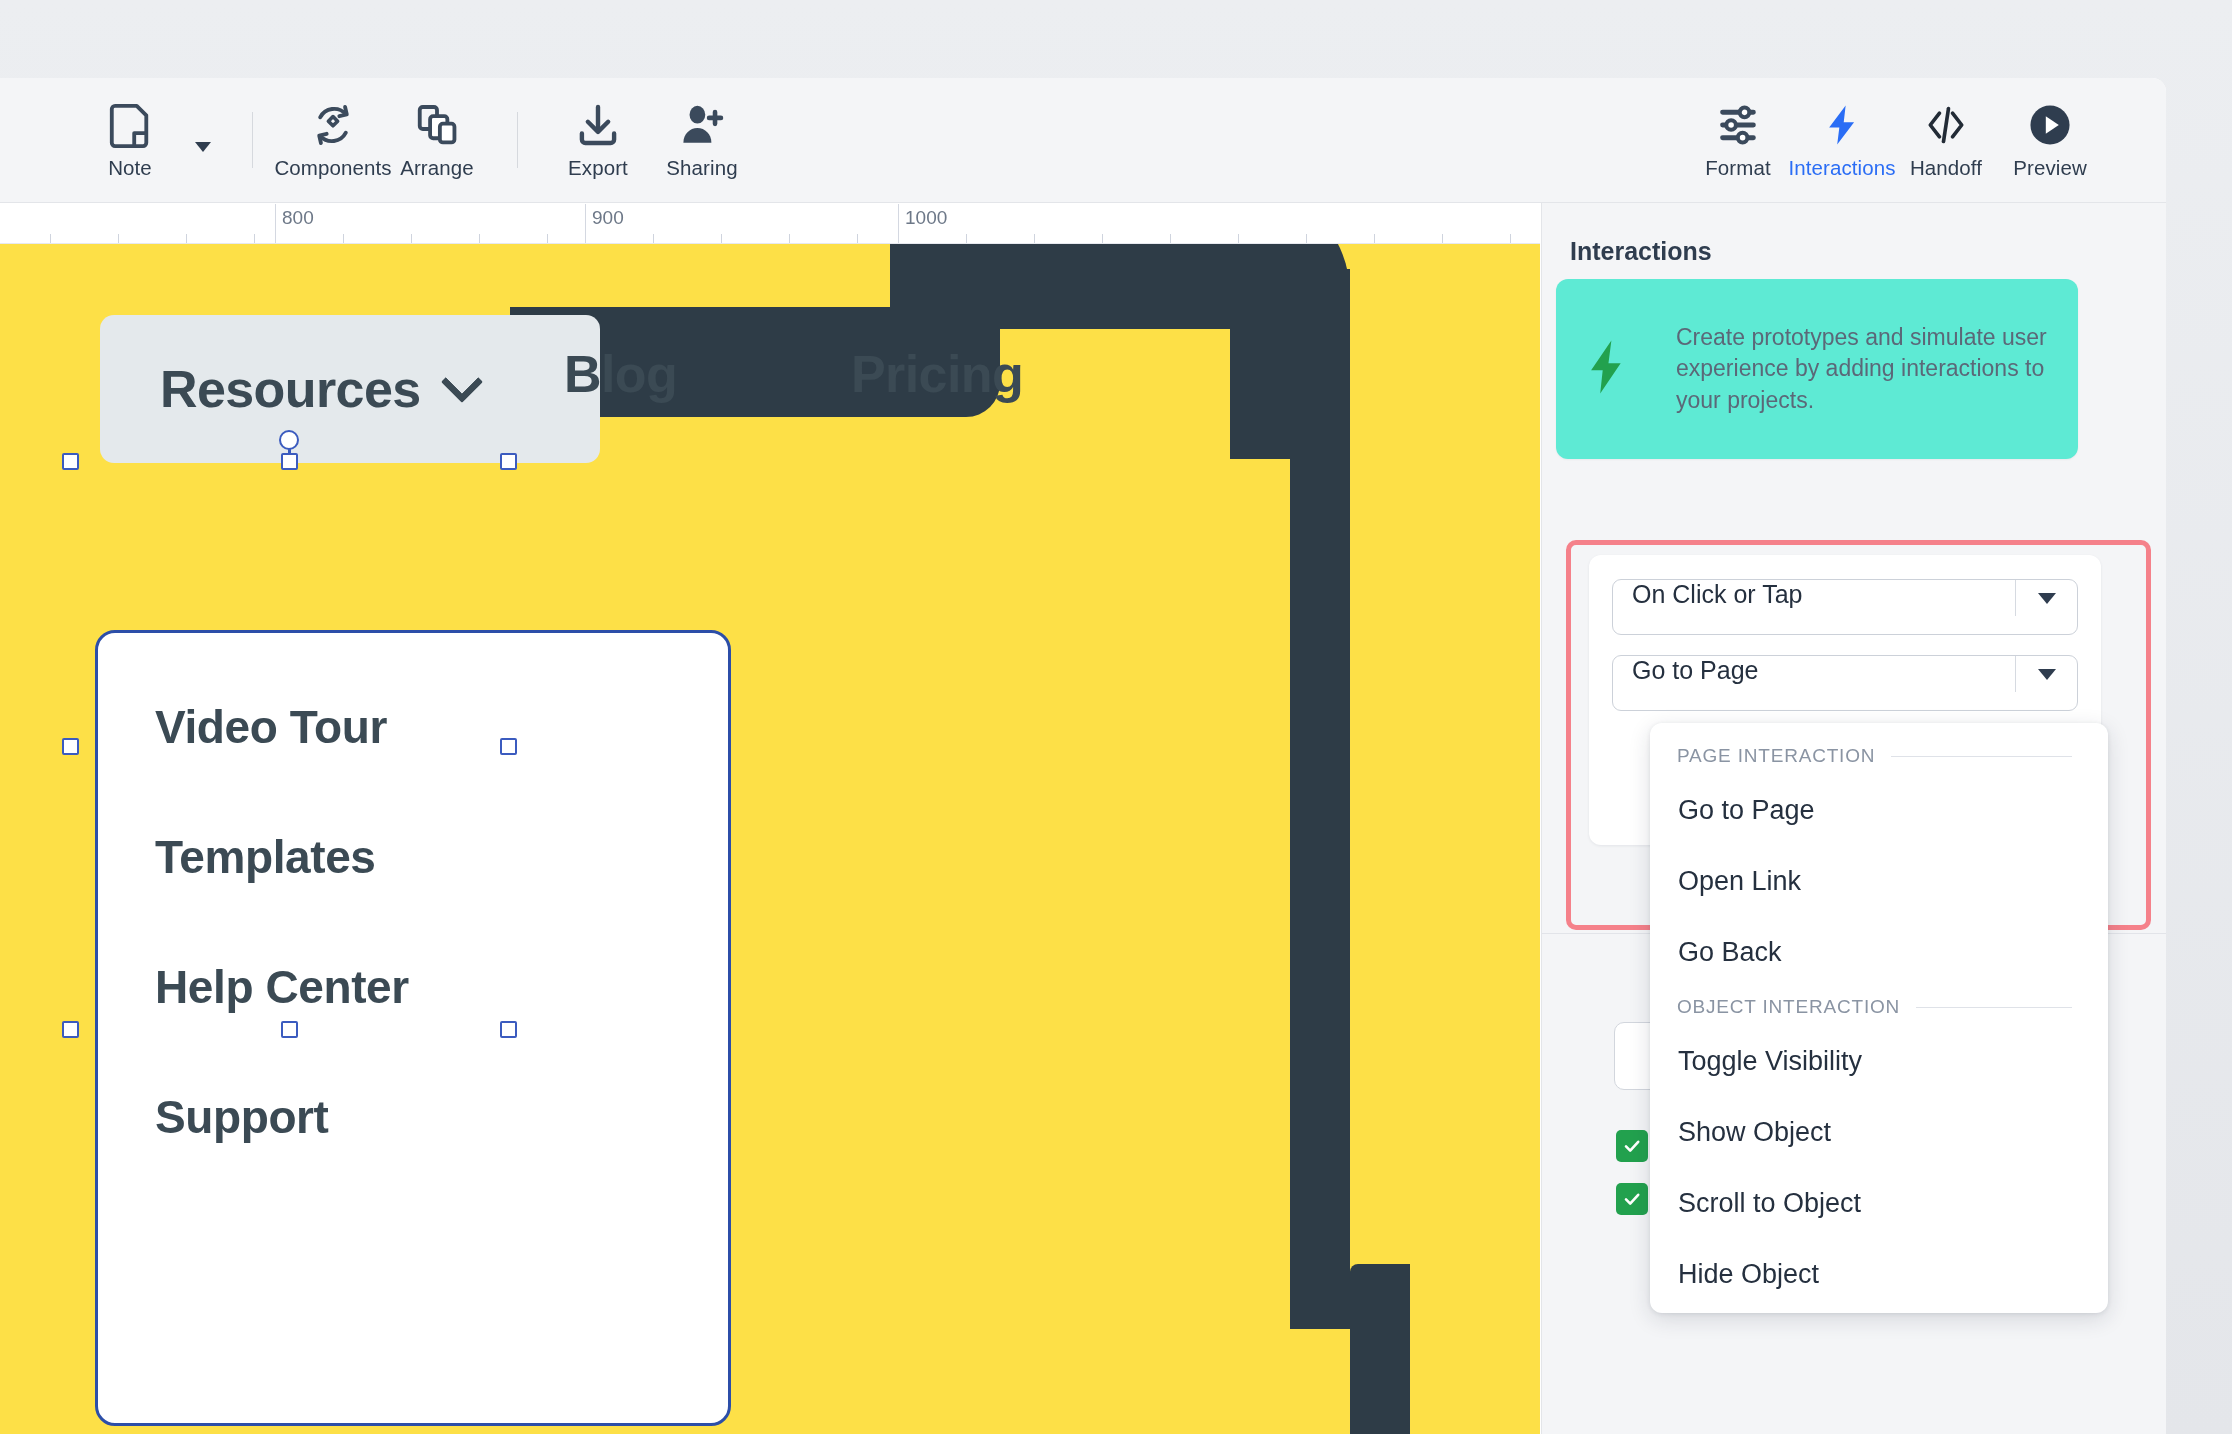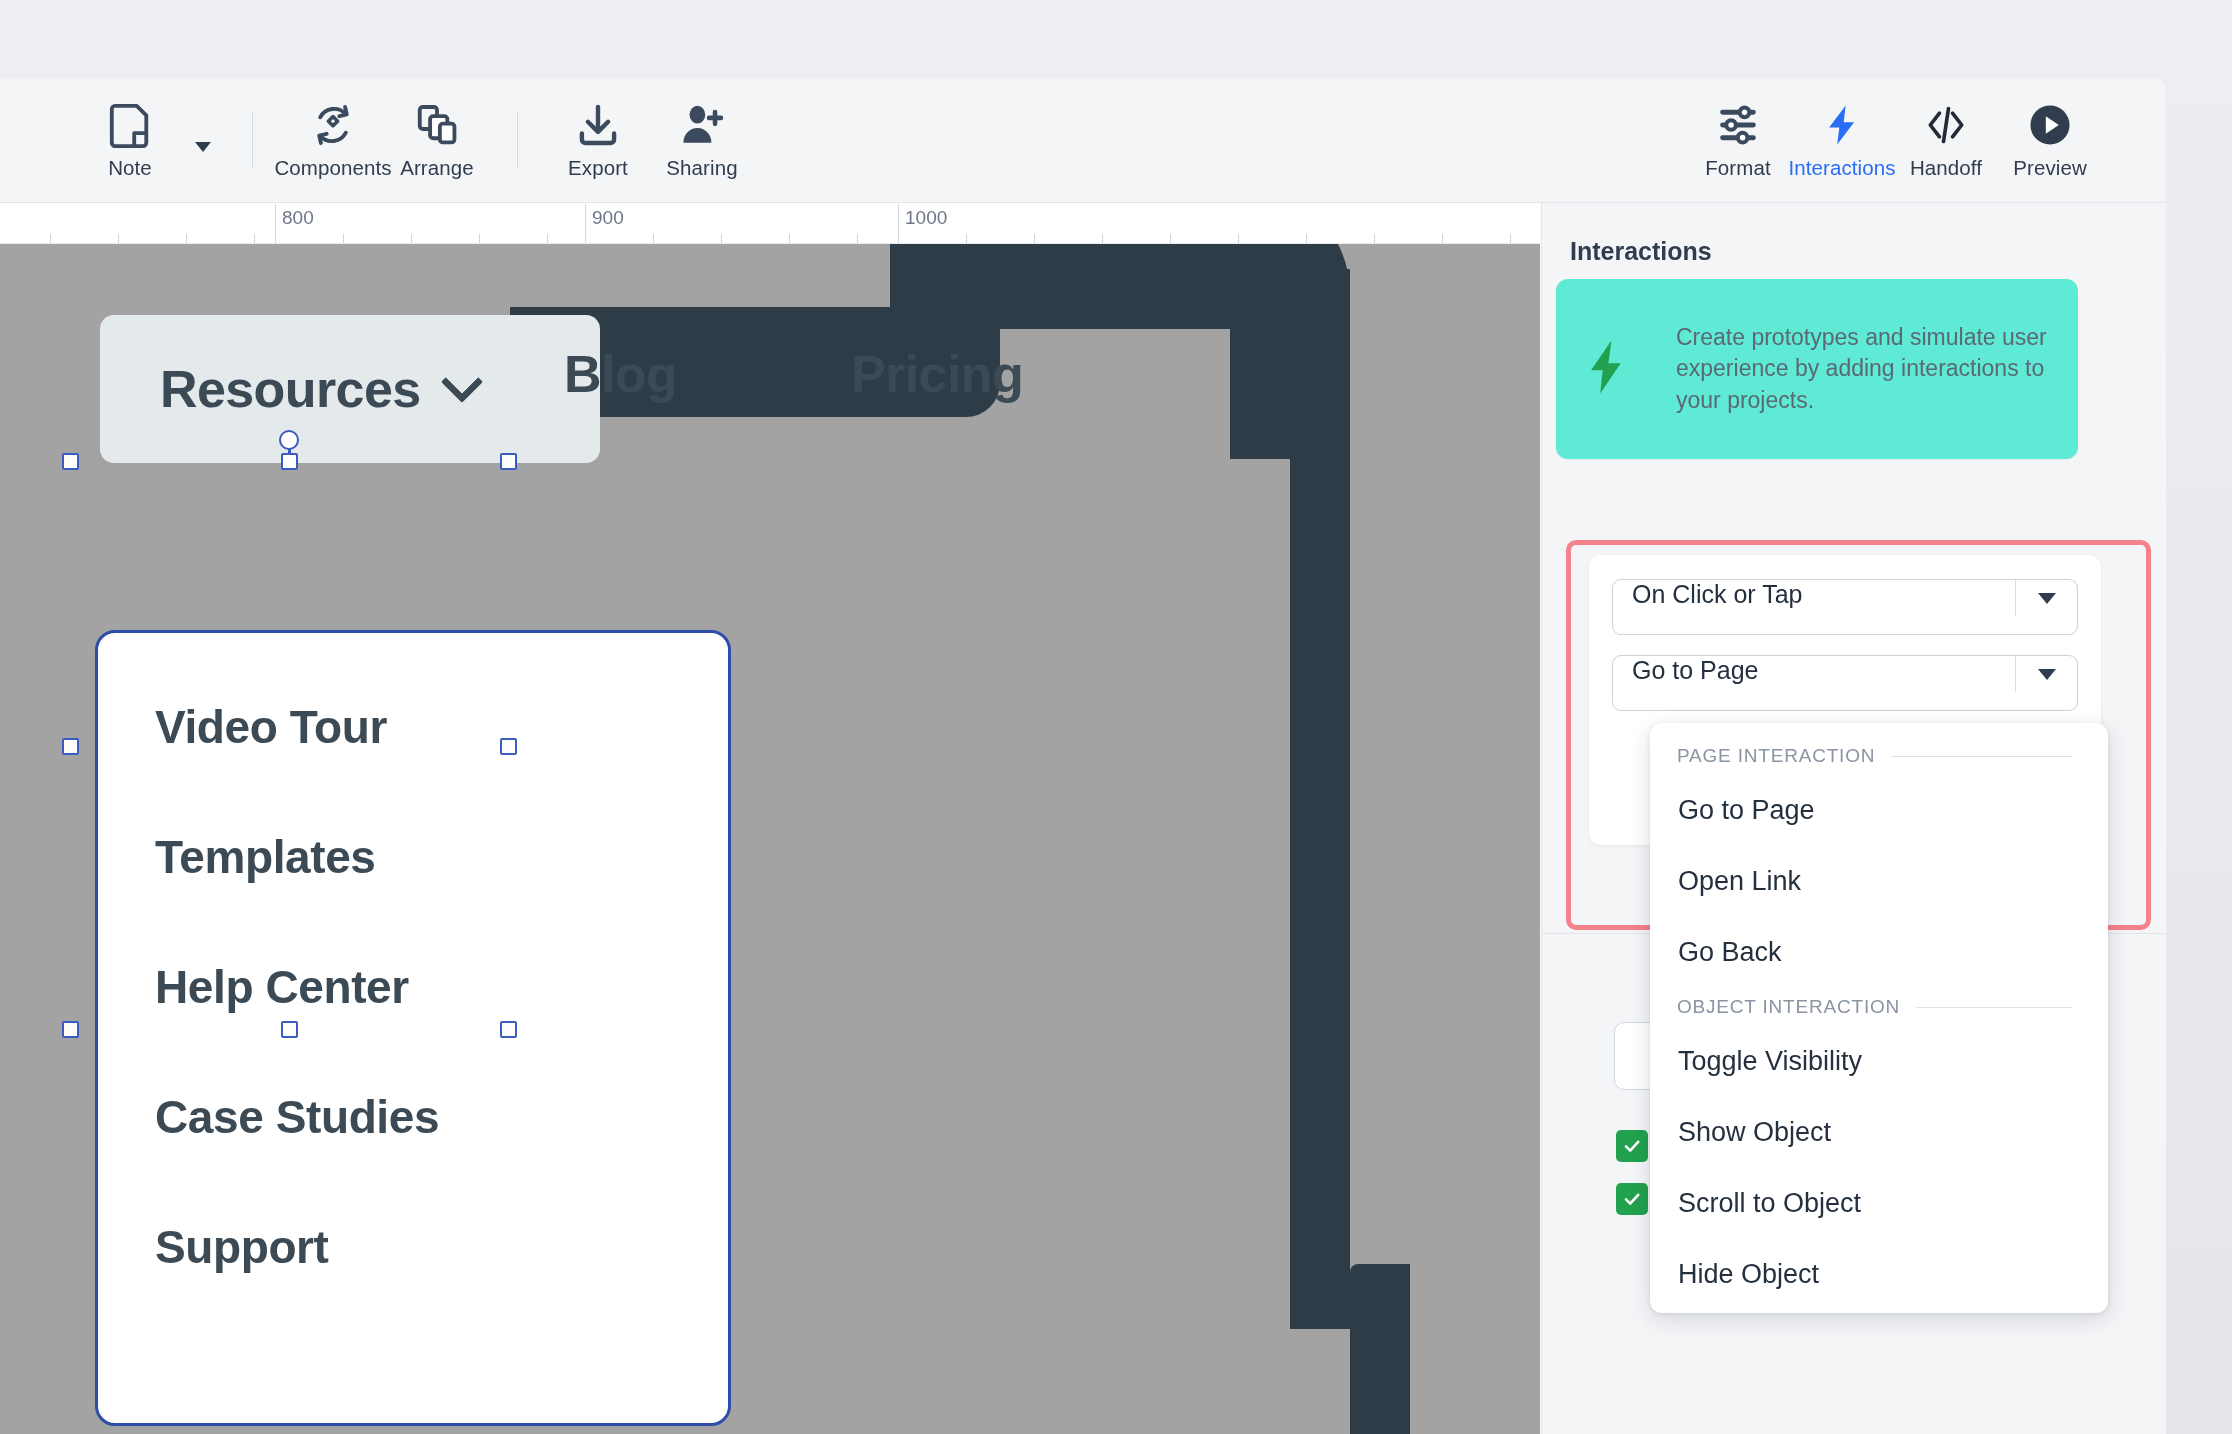--- a/index.html
+++ b/index.html
@@ -107,21 +107,21 @@
     font-size: 19px;
     color: #6d7888;
     padding-left: 7px;
   }
 
   
   #canvas {
     position: absolute;
     left: 0; top: 166px;
     width: 1540px; height: 1190px;
-    background: #a3a3a3;
+    background: #fde047;
     overflow: hidden;
   }
 
   
   #resources-pill {
     position: absolute;
     left: 100px; top: 71px;
     width: 500px; height: 148px;
     background: #e4e9ec;
     border-radius: 14px;
@@ -529,21 +529,20 @@
       </div>
 
       <div class="nav-label" style="left:564px; top:100px;">Blog</div>
       <div class="nav-label" style="left:851px; top:100px;">Pricing</div>
 
       <div id="sel-box"></div>
       <div id="sel-items">
         <div class="sel-item">Video Tour</div>
         <div class="sel-item">Templates</div>
         <div class="sel-item">Help Center</div>
-        <div class="sel-item">Case Studies</div>
         <div class="sel-item">Support</div>
       </div>
 
       <div class="rot-stem" style="left:288px; top:202px; height:22px;"></div>
       <div class="rot-handle" style="left:279px; top:186px;"></div>
 
       <div class="handle" style="left:62px; top:209px;"></div>
       <div class="handle" style="left:281px; top:209px;"></div>
       <div class="handle" style="left:500px; top:209px;"></div>
       <div class="handle" style="left:62px; top:494px;"></div>

